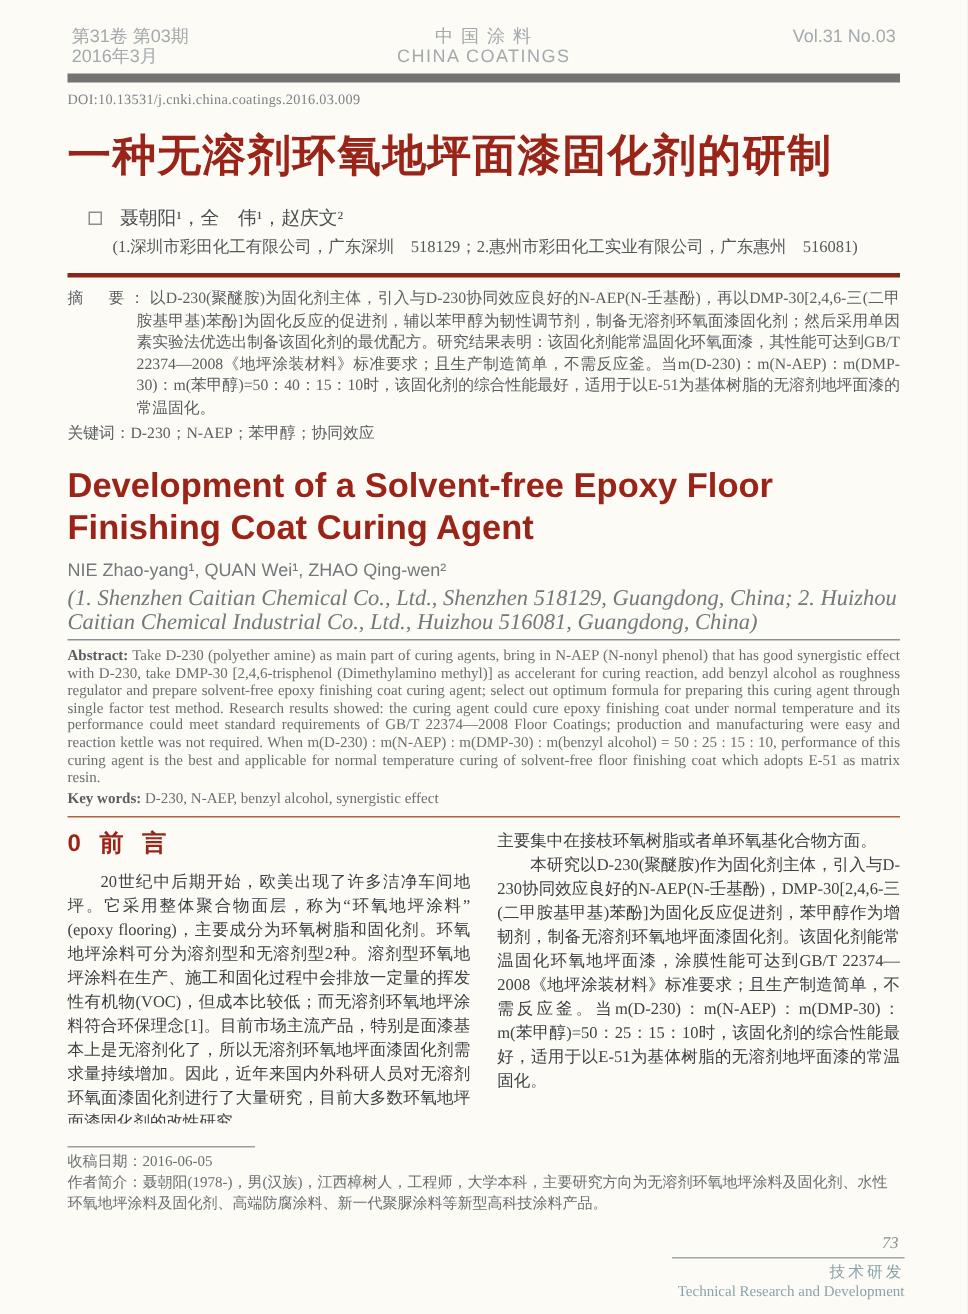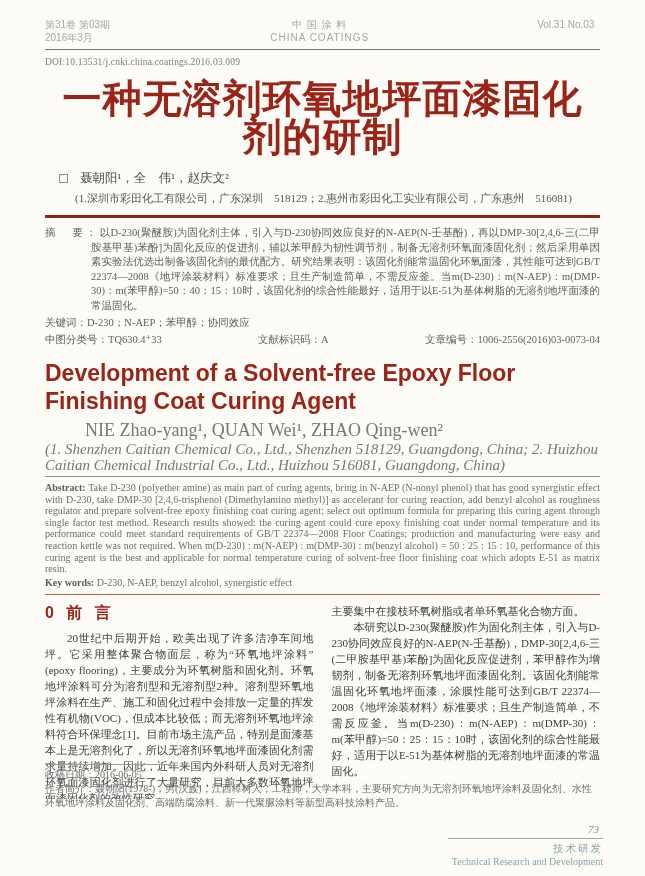--- a/index.html
+++ b/index.html
@@ -19,40 +19,40 @@
     margin:0 auto;
     background:#fcfbf6;
     font-family:"Liberation Serif","DejaVu Serif",serif;
     color:var(--body-ink);
     overflow:hidden;
   }
   .inner{padding:18px 45px 0 45px;}
 
   
   .jheader{
-    display:flex;justify-content:flex-start;align-items:flex-start;
+    display:flex;justify-content:center;align-items:flex-start;
     color:var(--header-gray);
     font-family:"Liberation Sans","DejaVu Sans",sans-serif;
-    font-size:10px;line-height:13px;
-    border-bottom:1px solid #737373;
+    font-size:12px;line-height:13px;
+    border-bottom:6px solid #737373;
     padding-bottom:5px;
   }
   .jheader .col{width:33%;}
   .jheader .center{text-align:center;letter-spacing:1px;}
   .jheader .right{text-align:right;}
   .doi{
     margin-top:6px;font-size:9.5px;line-height:12px;color:#7c8184;
     letter-spacing:.2px;
   }
 
   
   .title-cn{
-    margin-top:12px;text-align:center;
-    font-family:"Liberation Sans","DejaVu Sans",sans-serif;
-    font-weight:bold;font-size:39px;line-height:38px;
+    margin-top:12px;text-align:left;
+    font-family:"Liberation Sans","DejaVu Sans",sans-serif;
+    font-weight:bold;font-size:29px;line-height:38px;
     color:var(--title-red);letter-spacing:1px;
   }
   .authors-row{
     margin-top:15px;padding-left:14px;
     font-size:12.5px;line-height:15px;color:#4c4f52;
     display:flex;align-items:center;gap:12px;
   }
   .author-marker{
     width:9px;height:9px;border:1px solid #8a8e90;display:inline-block;
     background:transparent;
@@ -80,22 +80,22 @@
   }
 
   
   .title-en{
     margin-top:12px;
     font-family:"Liberation Sans","DejaVu Sans",sans-serif;
     font-weight:bold;font-size:23px;line-height:28px;
     color:var(--title-red);
   }
   .authors-en{
-    margin-top:8px;font-family:Liberation Serif, serif;
-    font-size:18px;line-height:15px;color:#73787b;margin-left:40px;
+    margin-top:8px;font-family:Liberation Sans, sans-serif;
+    font-size:12px;line-height:15px;color:#73787b;
   }
   .affiliation-en{
     margin-top:3px;font-style:italic;font-size:15px;line-height:16px;
     color:#73787b;
   }
   .rule-gray{margin-top:3px;height:1px;background:#8d9294;}
   .abstract-en{
     margin-top:5px;font-size:10px;line-height:11.6px;color:#6a6e71;
     text-align:justify;
   }
@@ -161,25 +161,20 @@
       <span class="author-marker"></span>
       <span>聂朝阳¹，全　伟¹，赵庆文²</span>
     </div>
     <div class="affiliation-cn">(1.深圳市彩田化工有限公司，广东深圳　518129；2.惠州市彩田化工实业有限公司，广东惠州　516081)</div>
 
     <div class="rule-thick-red"></div>
 
     <p class="abstract-cn"><span class="lbl">摘　要：</span><span>以D-230(聚醚胺)为固化剂主体，引入与D-230协同效应良好的N-AEP(N-壬基酚)，再以DMP-30[2,4,6-三(二甲胺基甲基)苯酚]为固化反应的促进剂，辅以苯甲醇为韧性调节剂，制备无溶剂环氧面漆固化剂；然后采用单因素实验法优选出制备该固化剂的最优配方。研究结果表明：该固化剂能常温固化环氧面漆，其性能可达到GB/T 22374—2008《地坪涂装材料》标准要求；且生产制造简单，不需反应釜。当m(D-230)：m(N-AEP)：m(DMP-30)：m(苯甲醇)=50：40：15：10时，该固化剂的综合性能最好，适用于以E-51为基体树脂的无溶剂地坪面漆的常温固化。</span></p>
     <p class="keywords-cn"><span>关键词：</span><span>D-230；N-AEP；苯甲醇；协同效应</span></p>
 
-    <div class="meta-row">
-      <span><span>中图分类号：</span><span>TQ630.4⁺33</span></span>
-      <span><span>文献标识码：</span><span>A</span></span>
-      <span><span>文章编号：</span><span>1006-2556(2016)03-0073-04</span></span>
-    </div>
 
     <h2 class="title-en">Development of a Solvent-free Epoxy Floor Finishing Coat Curing Agent</h2>
     <div class="authors-en">NIE Zhao-yang¹, QUAN Wei¹, ZHAO Qing-wen²</div>
     <div class="affiliation-en">(1. Shenzhen Caitian Chemical Co., Ltd., Shenzhen 518129, Guangdong, China; 2. Huizhou Caitian Chemical Industrial Co., Ltd., Huizhou 516081, Guangdong, China)</div>
     <div class="rule-gray"></div>
     <p class="abstract-en"><b>Abstract:</b> <span>Take D-230 (polyether amine) as main part of curing agents, bring in N-AEP (N-nonyl phenol) that has good synergistic effect with D-230, take DMP-30 [2,4,6-trisphenol (Dimethylamino methyl)] as accelerant for curing reaction, add benzyl alcohol as roughness regulator and prepare solvent-free epoxy finishing coat curing agent; select out optimum formula for preparing this curing agent through single factor test method. Research results showed: the curing agent could cure epoxy finishing coat under normal temperature and its performance could meet standard requirements of GB/T 22374—2008 Floor Coatings; production and manufacturing were easy and reaction kettle was not required. When m(D-230) : m(N-AEP) : m(DMP-30) : m(benzyl alcohol) = 50 : 25 : 15 : 10, performance of this curing agent is the best and applicable for normal temperature curing of solvent-free floor finishing coat which adopts E-51 as matrix resin.</span></p>
     <p class="keywords-en"><b>Key words:</b> <span>D-230, N-AEP, benzyl alcohol, synergistic effect</span></p>
     <div class="rule-orange"></div>
 
     <div class="columns">

